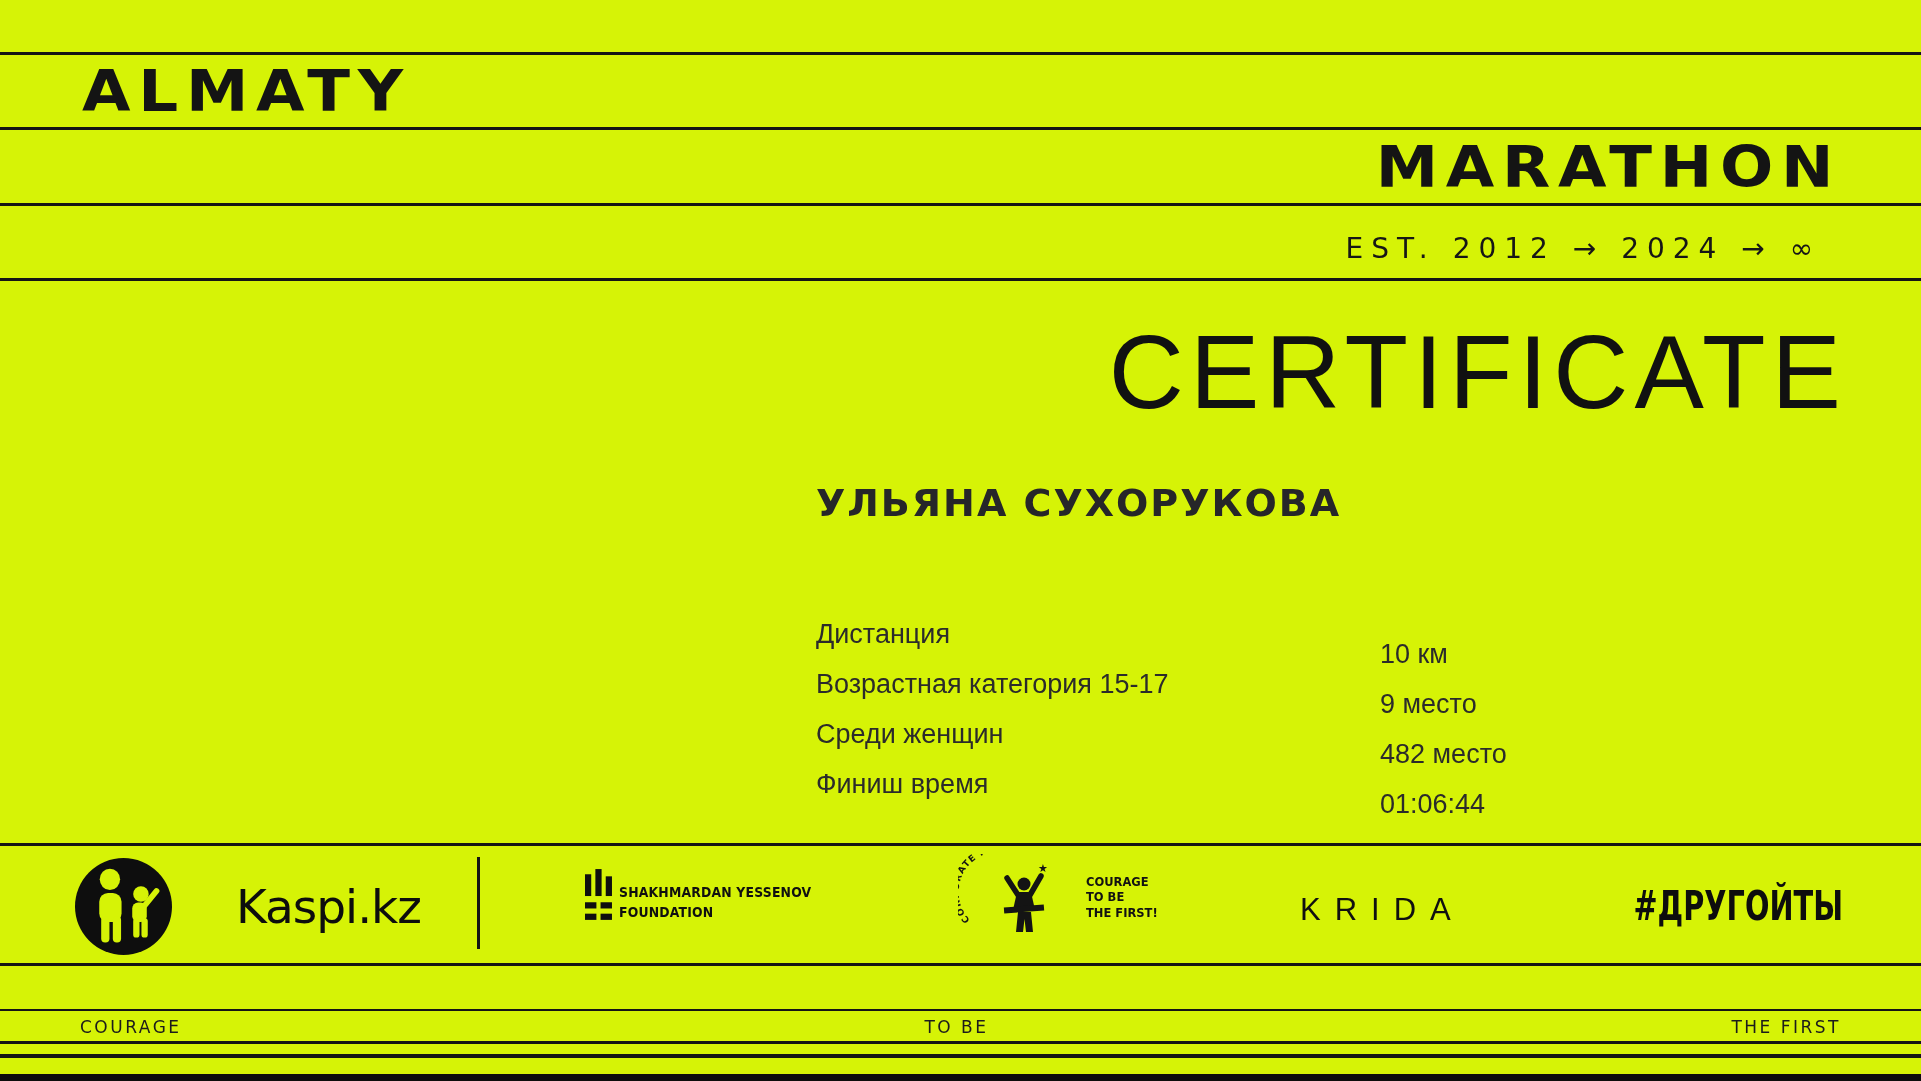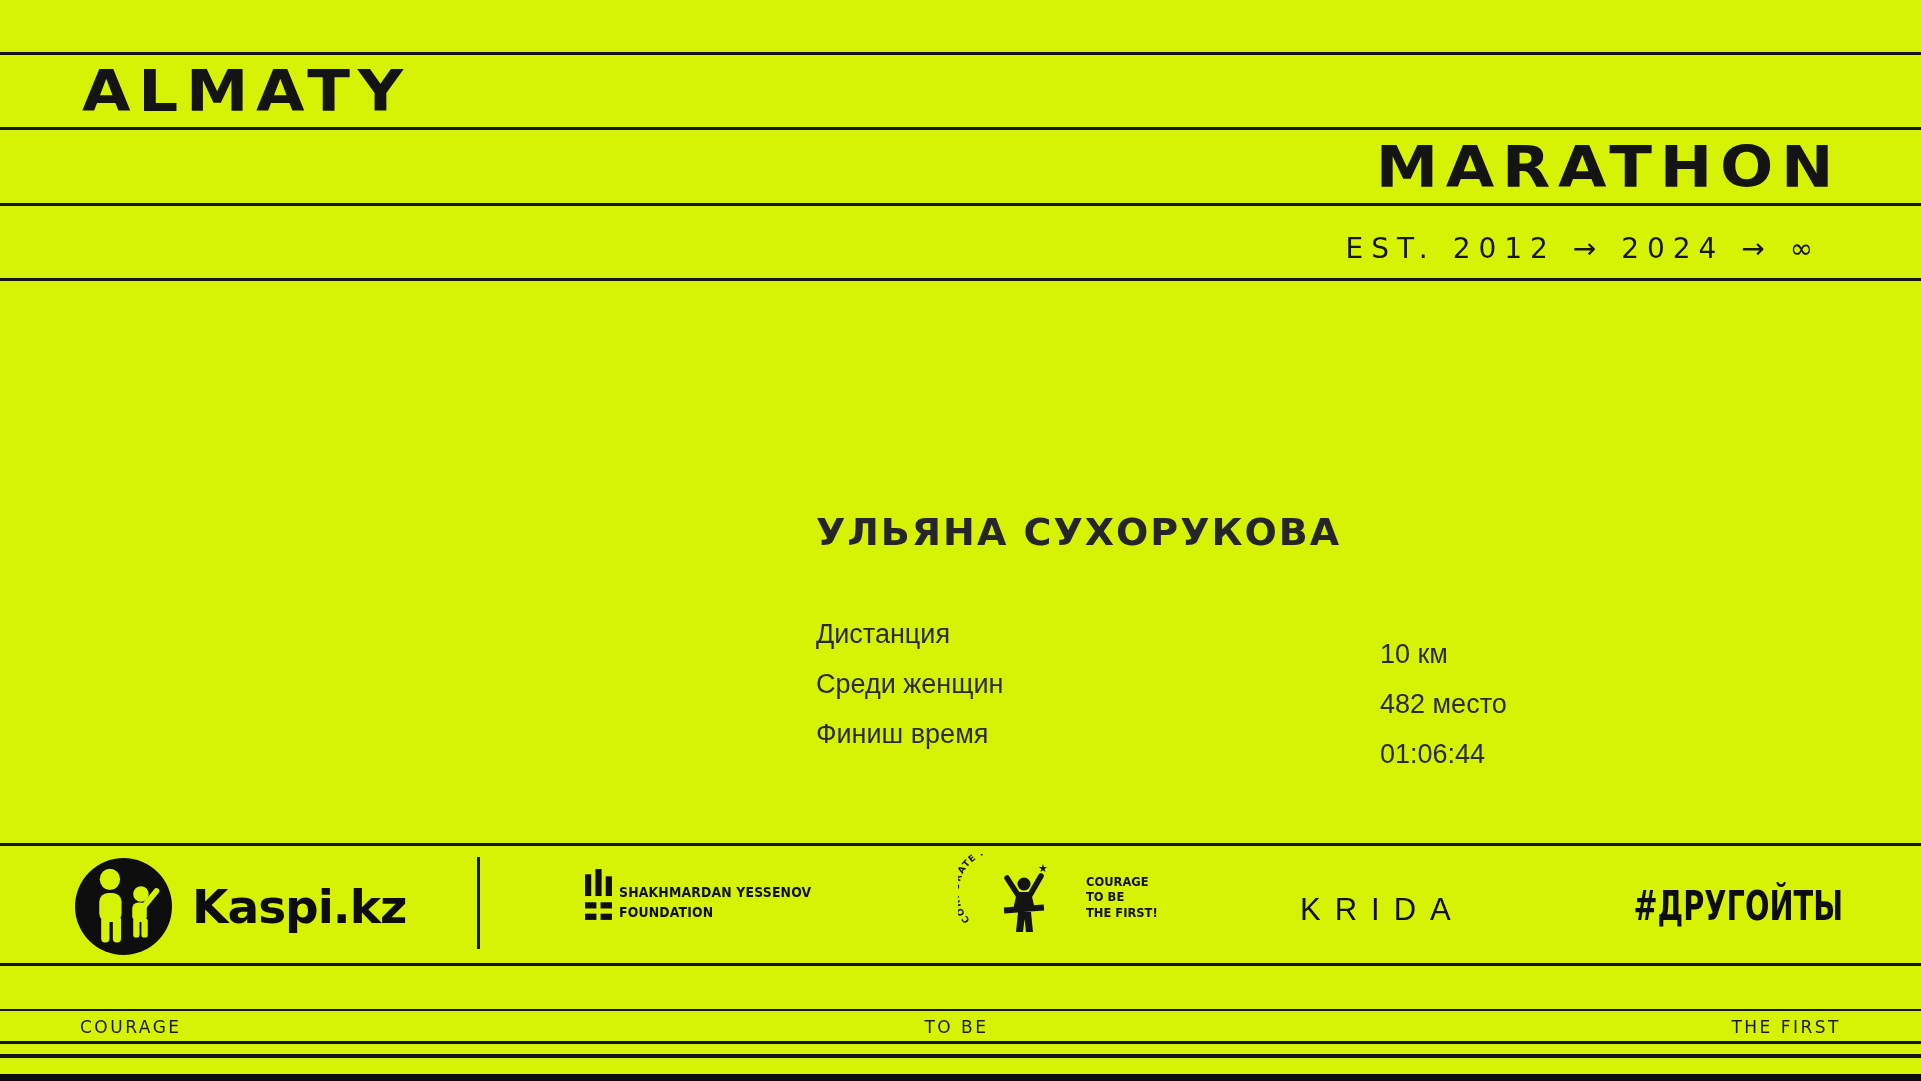--- a/index.html
+++ b/index.html
@@ -35,36 +35,36 @@
     white-space:nowrap;color:#161616;
   }
 
   
   .cert-title{
     position:absolute;right:74px;top:320px;
     font-family:"Liberation Sans",sans-serif;font-weight:400;font-size:104px;line-height:1;
     letter-spacing:6px;color:#111;white-space:nowrap;
   }
   .name{
-    position:absolute;left:816px;top:510px;
+    position:absolute;left:816px;top:481px;
     font-family:"DejaVu Sans",sans-serif;font-weight:700;font-size:38px;letter-spacing:2px;
     color:#262629;white-space:nowrap;
   }
   .details{position:absolute;left:816px;top:609px;width:920px;
     font-size:27px;color:var(--text);}
   .details .row{display:flex;height:50px;align-items:center;}
   .details .lbl{width:564px;flex:0 0 564px;white-space:nowrap;}
   .details .val{white-space:nowrap;margin-top:40px;}
 
   
   .kaspi{position:absolute;left:75px;top:858px;display:flex;align-items:center;gap:20px;}
   .kaspi svg{width:97px;height:97px;display:block;}
   .kaspi-text{
-    font-family:"DejaVu Sans",sans-serif;font-weight:700;font-size:47px;color:#0d0d0d;
-    letter-spacing:-1px;white-space:nowrap;
+    font-family:"DejaVu Sans",sans-serif;font-weight:400;font-size:47px;color:#0d0d0d;
+    letter-spacing:-1px;white-space:nowrap;margin-left:44px;
   }
   .vdivider{position:absolute;left:477px;top:857px;width:3px;height:92px;background:var(--ink);}
 
   .yessenov{position:absolute;left:585px;top:869px;display:flex;gap:6px;align-items:flex-start;}
   .yessenov svg{width:28px;height:52px;display:block;}
   .yessenov-text{
     margin-top:14px;
     font-family:"DejaVu Sans",sans-serif;font-weight:700;font-size:13.5px;line-height:1.45;
     letter-spacing:0.2px;transform:scaleX(0.92);transform-origin:left top;white-space:nowrap;
     color:#101010;
@@ -105,26 +105,31 @@
 
   <div class="hline" style="top:52px"></div>
   <div class="hline" style="top:127px"></div>
   <div class="hline" style="top:203px"></div>
   <div class="hline" style="top:278px"></div>
 
   <div class="almaty">ALMATY</div>
   <div class="marathon">MARATHON</div>
   <div class="est">EST. 2012 → 2024 → ∞</div>
 
+  <div class="cert-title">CERTIFICATE</div>
   <div class="name">УЛЬЯНА СУХОРУКОВА</div>
 
   <div class="details">
     <div class="row">
       <span class="lbl">Дистанция</span>
       <span class="val">10 км</span>
+    </div>
+    <div class="row">
+      <span class="lbl">Возрастная категория 15-17</span>
+      <span class="val">9 место</span>
     </div>
     <div class="row">
       <span class="lbl">Среди женщин</span>
       <span class="val">482 место</span>
     </div>
     <div class="row">
       <span class="lbl">Финиш время</span>
       <span class="val">01:06:44</span>
     </div>
   </div>

